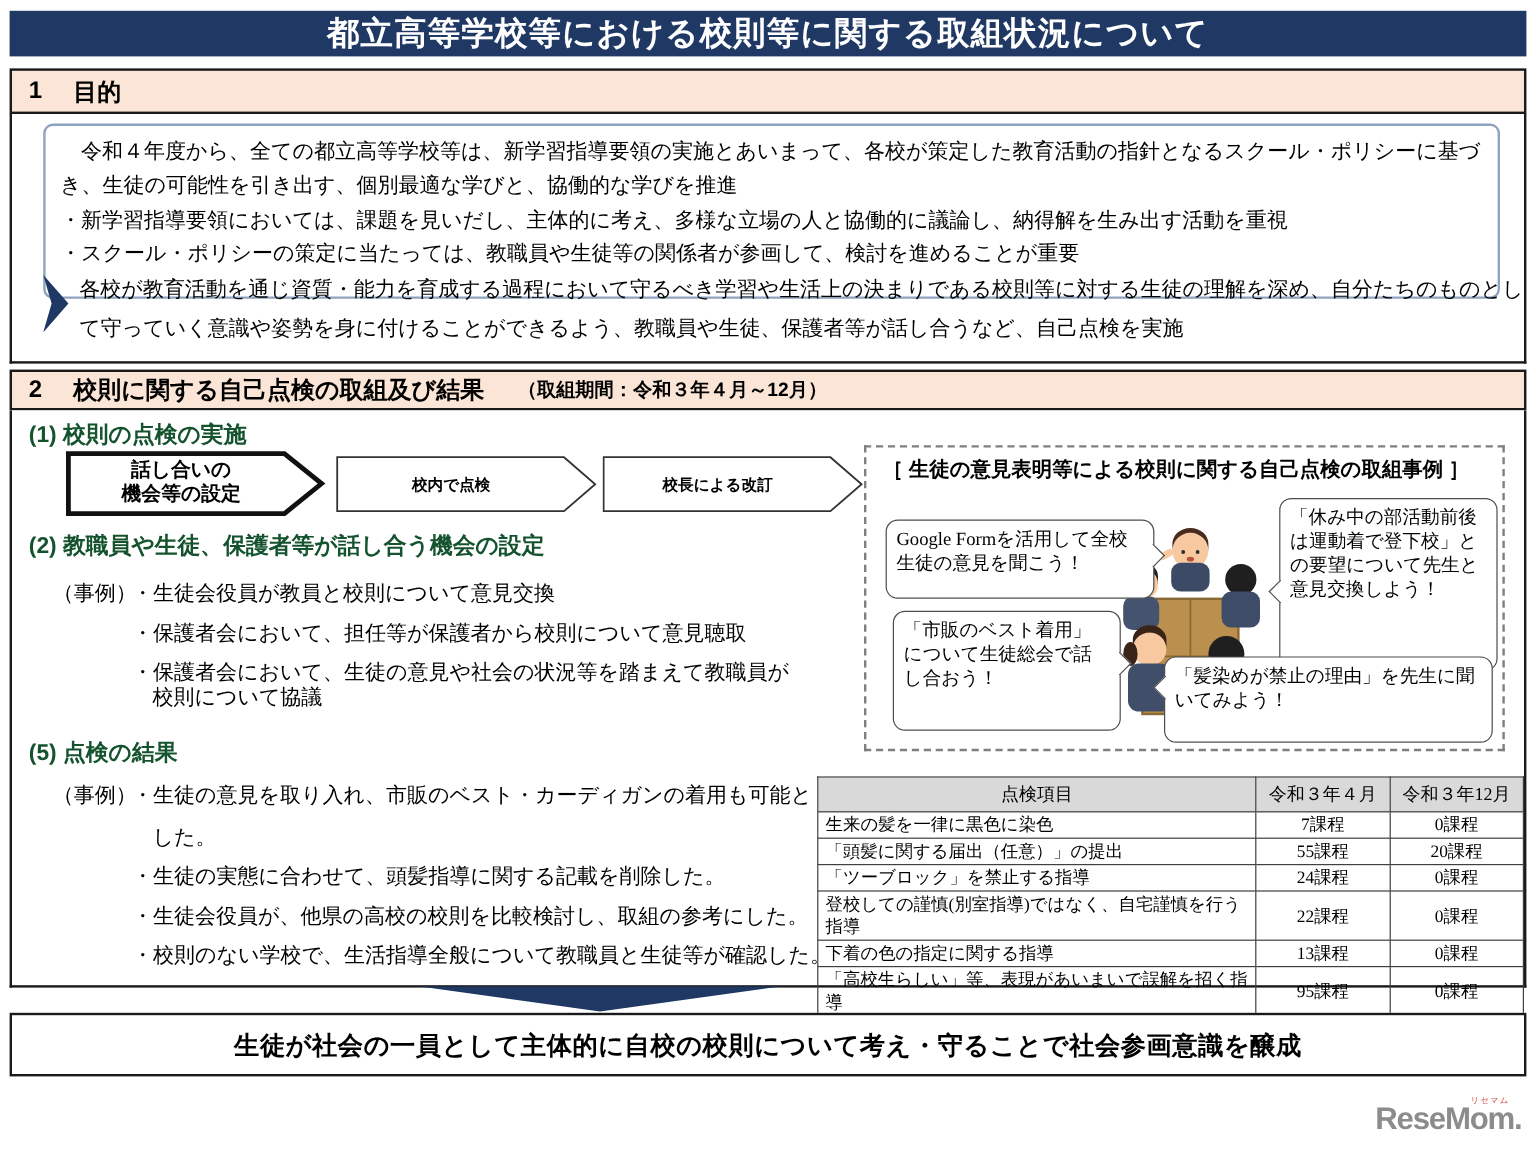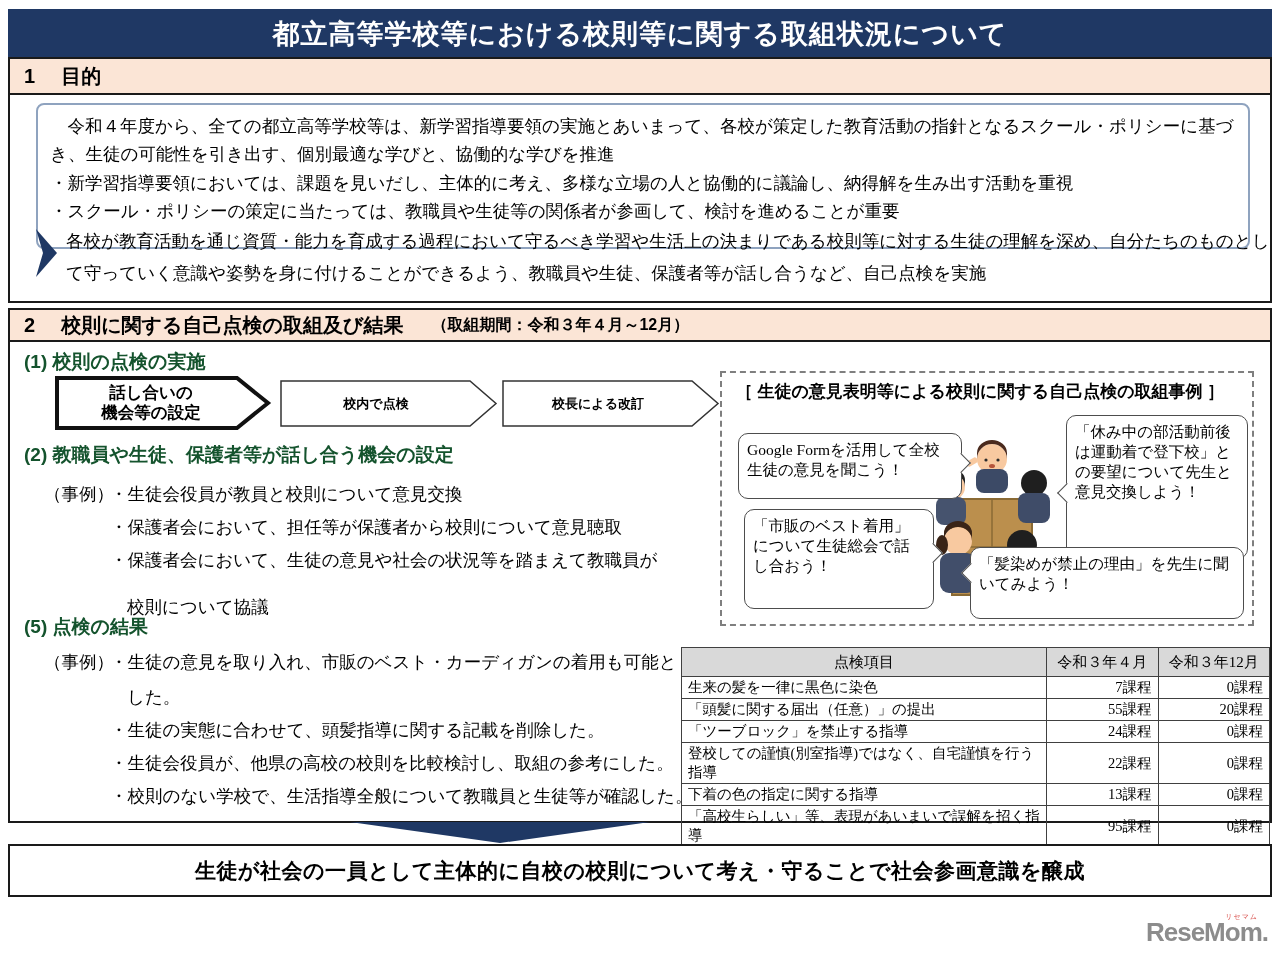--- a/index.html
+++ b/index.html
@@ -4,21 +4,21 @@
 <style>
   html,body{margin:0;padding:0;}
   body{
     width:1280px;height:958px;position:relative;background:#ffffff;
     font-family:"Liberation Sans",sans-serif;color:#111;overflow:hidden;
   }
   .abs{position:absolute;box-sizing:border-box;}
 
   
   .title-bar{
-    left:8px;right:8px;top:9px;height:50px;background:#1f3864;color:#fff;
+    left:8px;right:8px;top:9px;height:38px;background:#1f3864;color:#fff;
     display:flex;align-items:center;justify-content:center;
     font-size:27px;font-weight:bold;letter-spacing:1px;
   }
 
   
   .sec-header{
     left:8px;right:8px;background:#fbe5d6;border:2px solid #1a1a1a;
     display:flex;align-items:center;font-weight:bold;color:#000;
   }
   .sec-header .num{font-size:20px;margin-left:14px;}
@@ -107,21 +107,21 @@
     font-family:"Liberation Serif",serif;color:#000;
   }
   .results-table th,.results-table td{
     border:1px solid #404040;padding:1px 6px;
   }
   .results-table th{
     background:#d9d9d9;font-weight:normal;font-size:15px;height:26px;text-align:center;
   }
   .results-table td{font-size:14.5px;height:19px;}
   .col-item{width:358px;text-align:left;}
-  .col-num{width:100px;text-align:right;}
+  .col-num{width:100px;text-align:center;}
 
   
   .down-triangle{
     left:350px;top:822px;width:0;height:0;
     border-left:150px solid transparent;border-right:150px solid transparent;
     border-top:21px solid #1f3864;
   }
   .conclusion-box{
     left:8px;right:8px;top:844px;height:53px;border:2px solid #1a1a1a;background:#fff;
     display:flex;align-items:center;justify-content:center;
@@ -195,21 +195,21 @@
       <span>校長による改訂</span>
     </div>
   </div>
 
   <div class="abs sub-heading h-sub2">(2) 教職員や生徒、保護者等が話し合う機会の設定</div>
 
   <div class="serif-line example-label" style="top:140px;">（事例）</div>
   <div class="serif-line bullet" style="top:140px;">・生徒会役員が教員と校則について意見交換</div>
   <div class="serif-line bullet" style="top:173px;">・保護者会において、担任等が保護者から校則について意見聴取</div>
   <div class="serif-line bullet" style="top:206px;">・保護者会において、生徒の意見や社会の状況等を踏まえて教職員が</div>
-  <div class="serif-line bullet-cont" style="top:253px;">校則について協議</div>
+  <div class="serif-line bullet-cont" style="top:227px;">校則について協議</div>
 
   <div class="abs sub-heading h-sub3">(5) 点検の結果</div>
 
   <div class="serif-line example-label" style="top:308px;">（事例）</div>
   <div class="serif-line bullet" style="top:308px;">・生徒の意見を取り入れ、市販のベスト・カーディガンの着用も可能と</div>
   <div class="serif-line bullet-cont" style="top:343px;">した。</div>
   <div class="serif-line bullet" style="top:376px;">・生徒の実態に合わせて、頭髪指導に関する記載を削除した。</div>
   <div class="serif-line bullet" style="top:409px;">・生徒会役員が、他県の高校の校則を比較検討し、取組の参考にした。</div>
   <div class="serif-line bullet" style="top:442px;">・校則のない学校で、生活指導全般について教職員と生徒等が確認した。</div>
 

